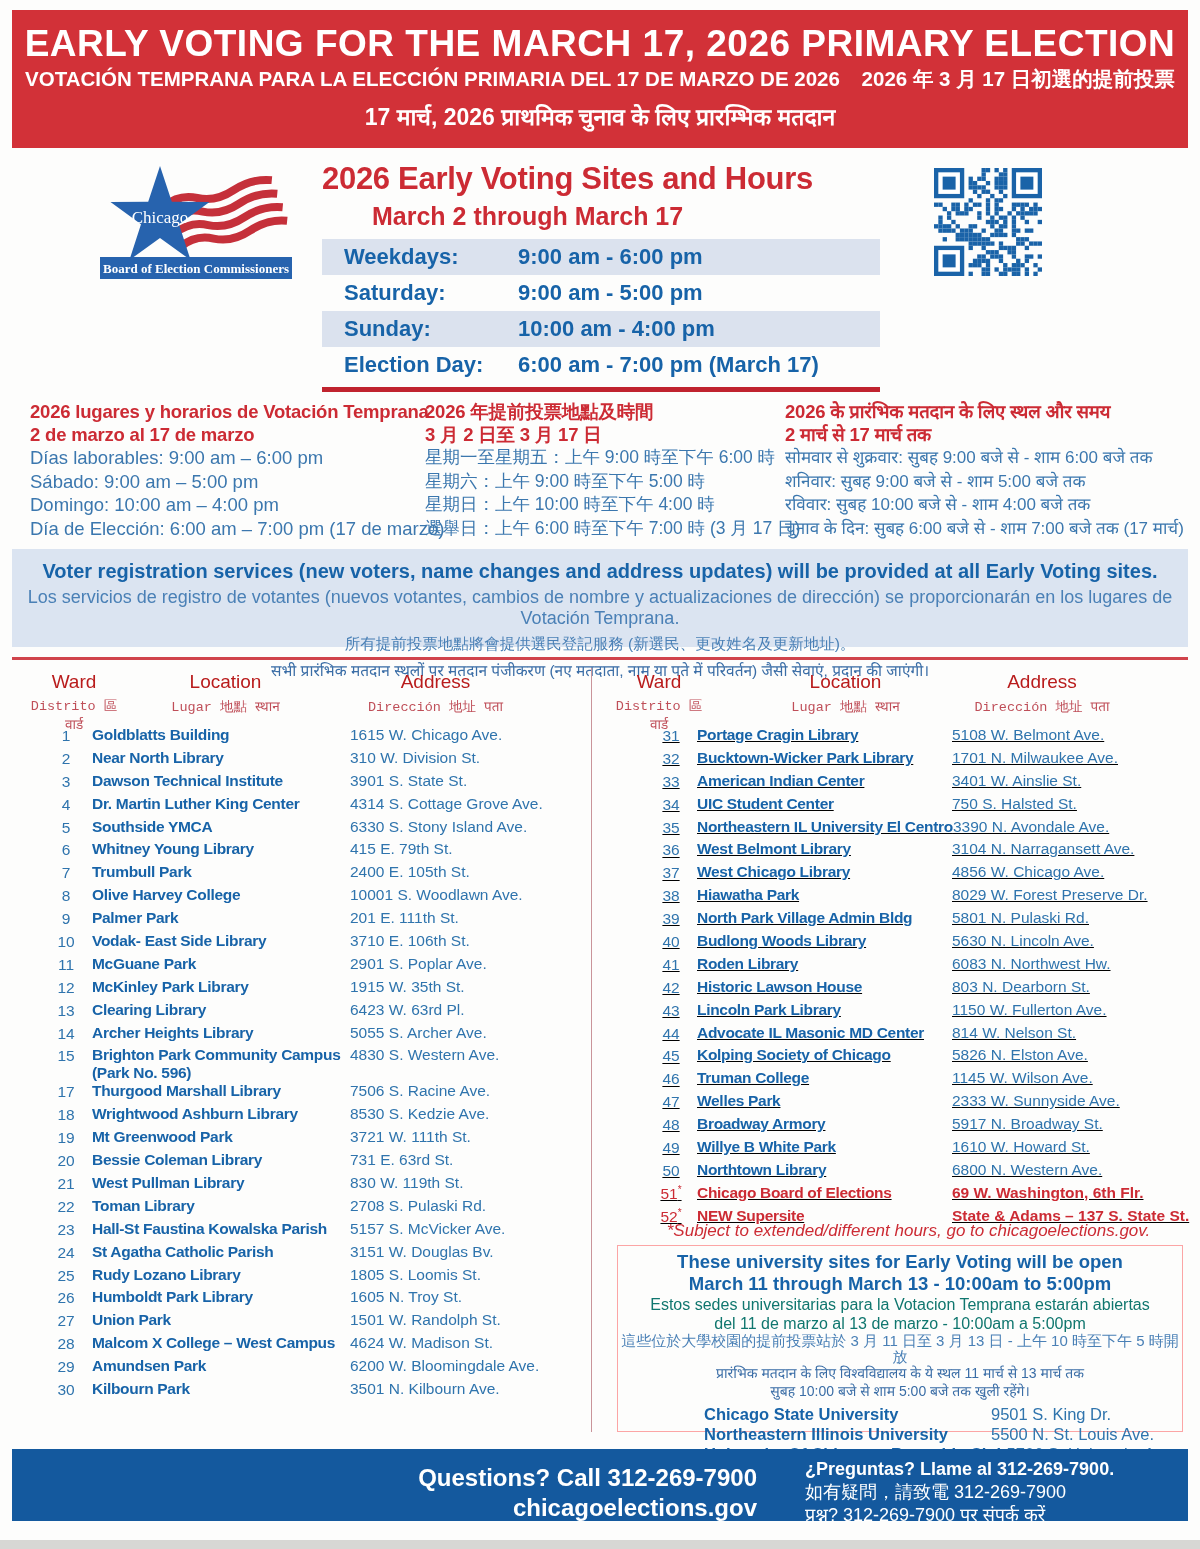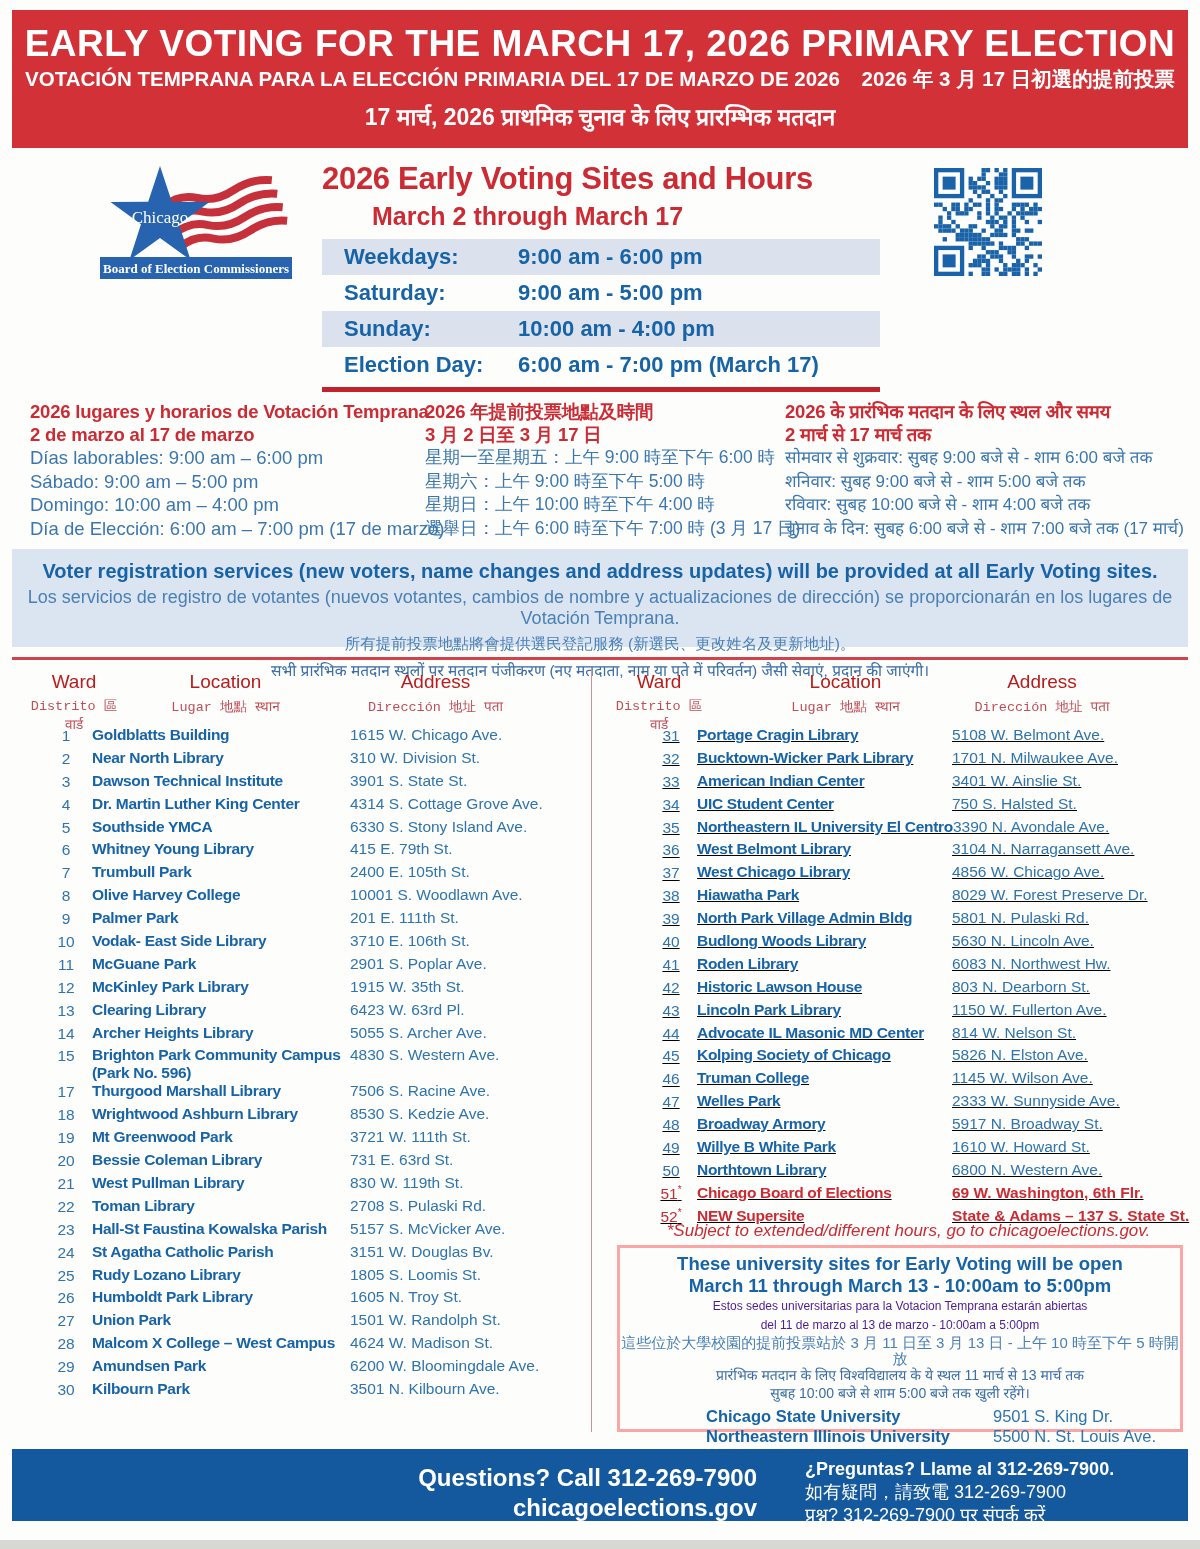--- a/index.html
+++ b/index.html
@@ -74,23 +74,23 @@
   .waddr { white-space:nowrap; }
   .wrow.red-row { color:#cc2b34; }
   .wrow.red-row .wloc, .wrow.red-row .waddr { color:#cc2b34; }
   .wrow.red-row .waddr { font-weight:bold; }
 
   .footnote { position:absolute; left:632px; top:1221px; width:553px; text-align:center;
               color:#cc2b34; font-style:italic; font-size:17px; }
 
   
   .uni-box { position:absolute; left:617px; top:1245px; width:566px; height:187px;
-             border:3px solid #fca5a5; background:#fdfdfc; text-align:center; padding-top:5px; }
+             border:1px solid #fca5a5; background:#fdfdfc; text-align:center; padding-top:5px; }
   .uni-l1, .uni-l2 { color:#1763a8; font-weight:bold; font-size:18.5px; line-height:22px; }
-  .uni-l3, .uni-l4 { color:#4c1d95; font-size:12px; line-height:19px; }
+  .uni-l3, .uni-l4 { color:#0f766e; font-size:16px; line-height:19px; }
   .uni-l5 { color:#4a80b6; font-size:15px; line-height:16px; }
   .uni-l6, .uni-l7 { color:#3a6da6; font-size:14px; line-height:17.5px; }
   .uni-sites { margin-top:4px; }
   .uni-site { display:flex; padding-left:86px; font-size:16.5px; line-height:20px; text-align:left; }
   .uni-name { flex:0 0 287px; font-weight:bold; color:#1763a8; white-space:nowrap; }
   .uni-addr { color:#2f74ad; white-space:nowrap; }
 
   
   .footer { position:absolute; left:12px; top:1449px; width:1176px; height:72px;
             background:#14599e; color:#fff; display:flex; }

